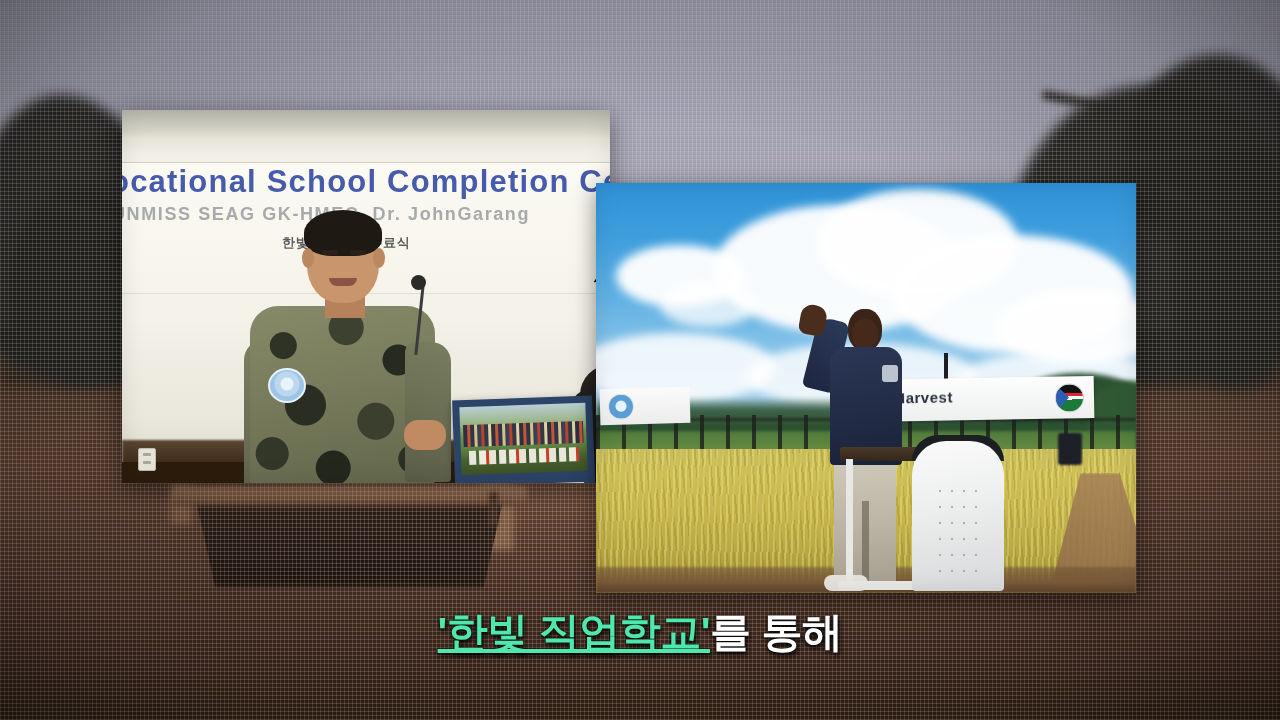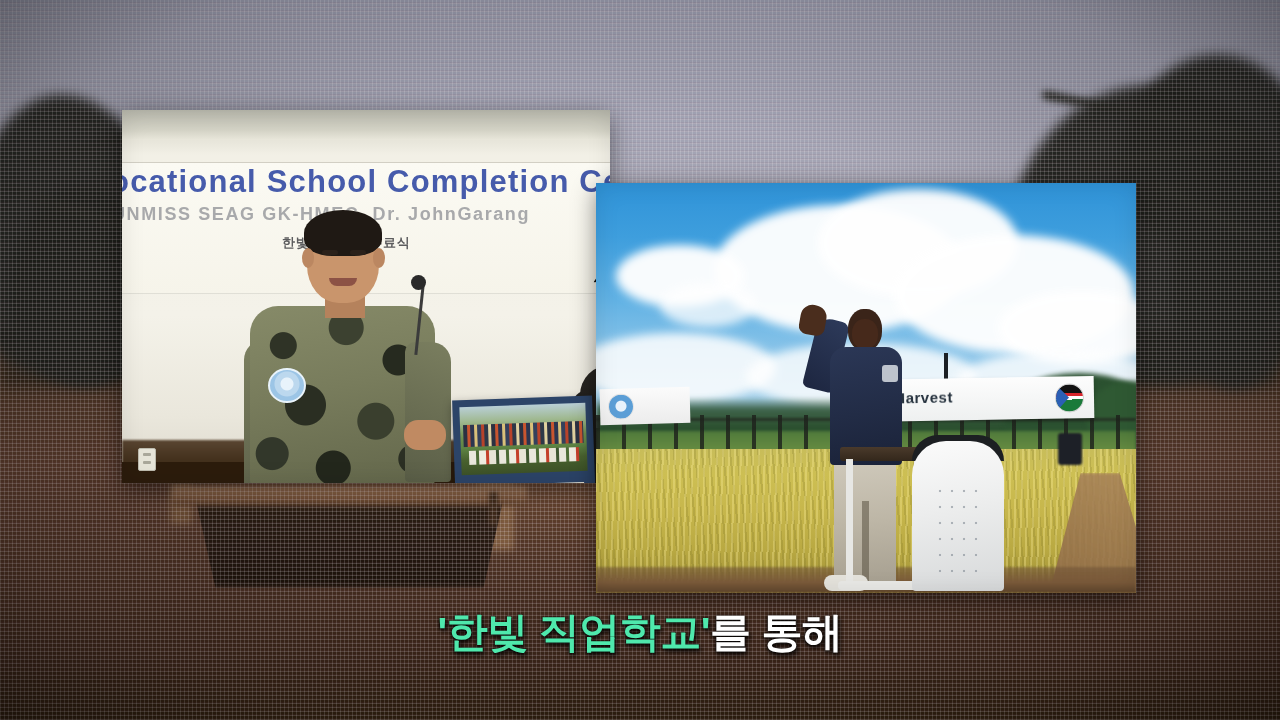--- a/index.html
+++ b/index.html
@@ -550,21 +550,21 @@
     font-size: 41px;
     font-weight: bold;
     letter-spacing: -0.5px;
     line-height: 56px;
     white-space: nowrap;
     text-shadow:
       0 0 2px rgba(0,0,0,0.75),
       2px 3px 5px rgba(0,0,0,0.85),
      -1px 1px 3px rgba(0,0,0,0.6);
   }
-  .sub-accent { color: #4fe8ac; }
+  .sub-accent { color: #4fe8ac; text-decoration: underline; }
   .sub-plain  { color: #ffffff; margin-top: 36px; }
 </style>
 </head>
 <body>
 
 <div id="stage">
 
   <div class="bg-root">
     <div class="bg-sky"></div>
     <div class="bg-ground"></div>

